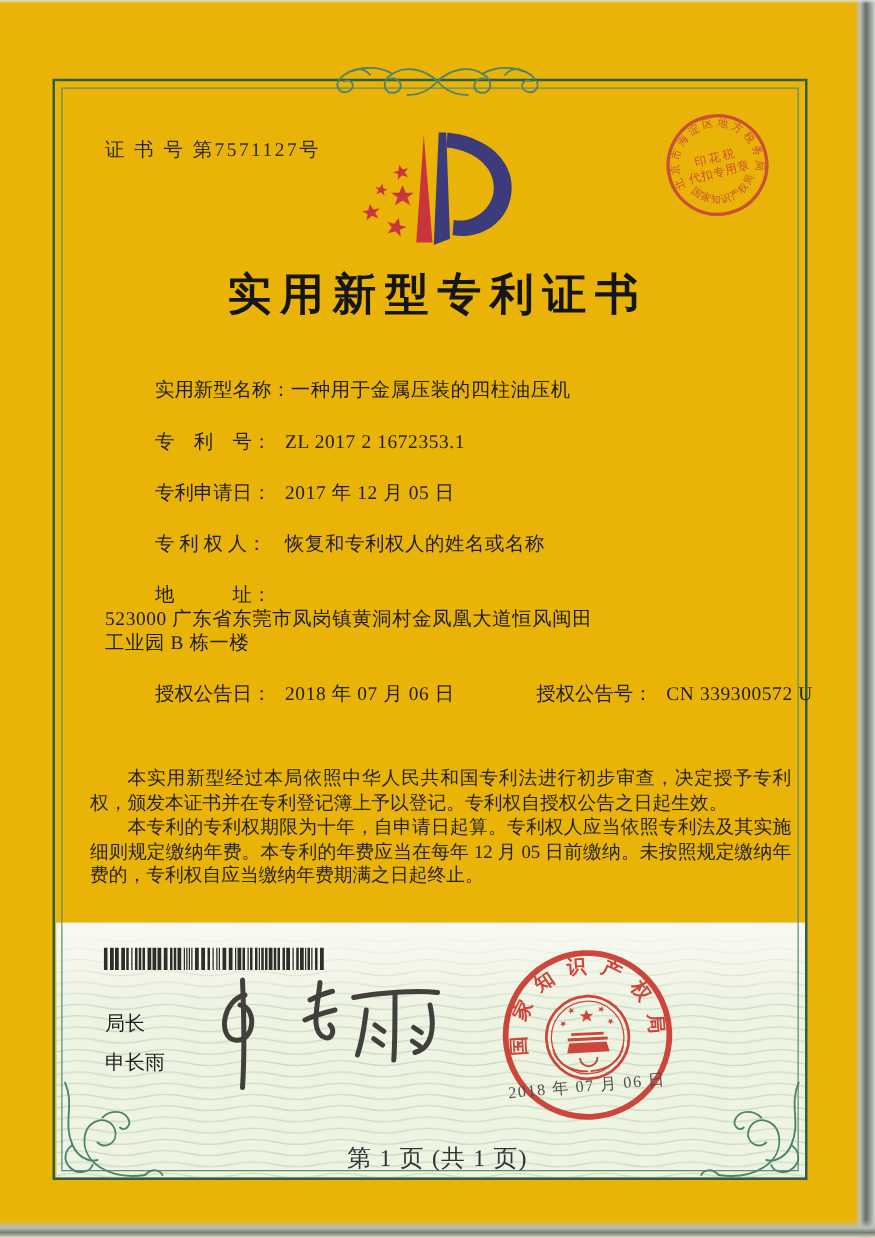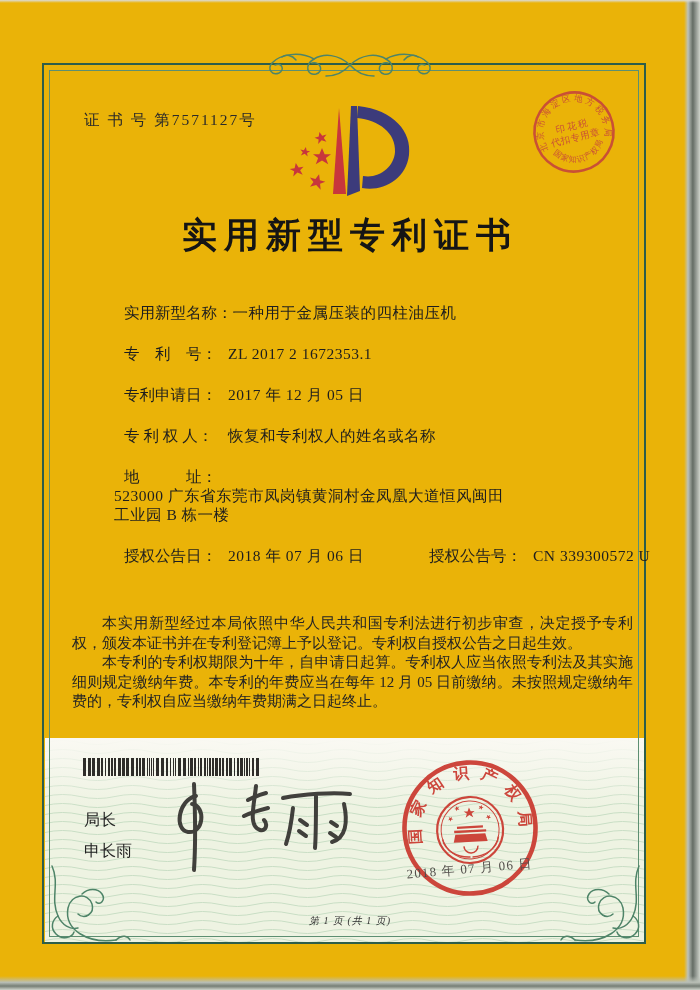--- a/index.html
+++ b/index.html
@@ -24,32 +24,32 @@
   .fl-bl{position:absolute;left:46px;top:864px;z-index:2;}
   .fl-br{position:absolute;left:559px;top:864px;z-index:2;transform:scaleX(-1);}
   .cert-no{position:absolute;left:84px;top:110px;font-size:15.5px;letter-spacing:2px;color:#2a2a2a;z-index:3;}
   .logo{position:absolute;left:272px;top:98px;z-index:3;}
   .title{position:absolute;left:0;top:212px;width:100%;text-align:center;
     font-size:35px;font-weight:bold;letter-spacing:7px;color:#151515;z-index:3;}
   .fields{position:absolute;left:84px;top:303px;width:562px;font-size:15.5px;color:#1e1e1e;z-index:3;}
   .frow{margin-bottom:22px;position:relative;line-height:19px;}
   .flabel{display:inline-block;min-width:104px;vertical-align:top;margin-left:40px;}
   .fvalue{display:inline-block;vertical-align:top;letter-spacing:0.5px;}
-  .fvalue.addr{width:440px;white-space:pre-line;margin-left:30px;}
+  .fvalue.addr{width:440px;white-space:pre-line;}
   .pair2{position:absolute;left:305px;top:0;white-space:nowrap;}
   .paras{position:absolute;left:72px;top:614px;width:561px;font-size:15px;line-height:19.6px;
     text-align:justify;color:#242424;z-index:3;}
   .paras p{margin:0;text-indent:2em;}
   .barcode{position:absolute;left:83px;top:758px;z-index:3;}
   .sig-block{position:absolute;left:84px;top:804px;font-size:16px;line-height:31px;color:#222;z-index:3;}
   .signature{position:absolute;left:148px;top:778px;z-index:4;}
   .seal{position:absolute;left:398px;top:756px;z-index:4;opacity:.95;}
   .tax-stamp{position:absolute;left:527px;top:85px;z-index:4;opacity:.88;}
   .footer{position:absolute;left:0;top:914px;width:100%;text-align:center;
-    font-size:10px;letter-spacing:1px;color:#333;z-index:3;font-style:italic;}
+    font-size:19px;letter-spacing:1px;color:#333;z-index:3;}
   .deco{stroke:#4e8468;fill:none;stroke-width:1.5;stroke-linecap:round;}
 </style>
 </head>
 <body>
 
 <div class="paper">
 
   <svg class="wm" width="599" height="204">
     <defs>
       <pattern id="wv" width="70" height="9" patternUnits="userSpaceOnUse">

